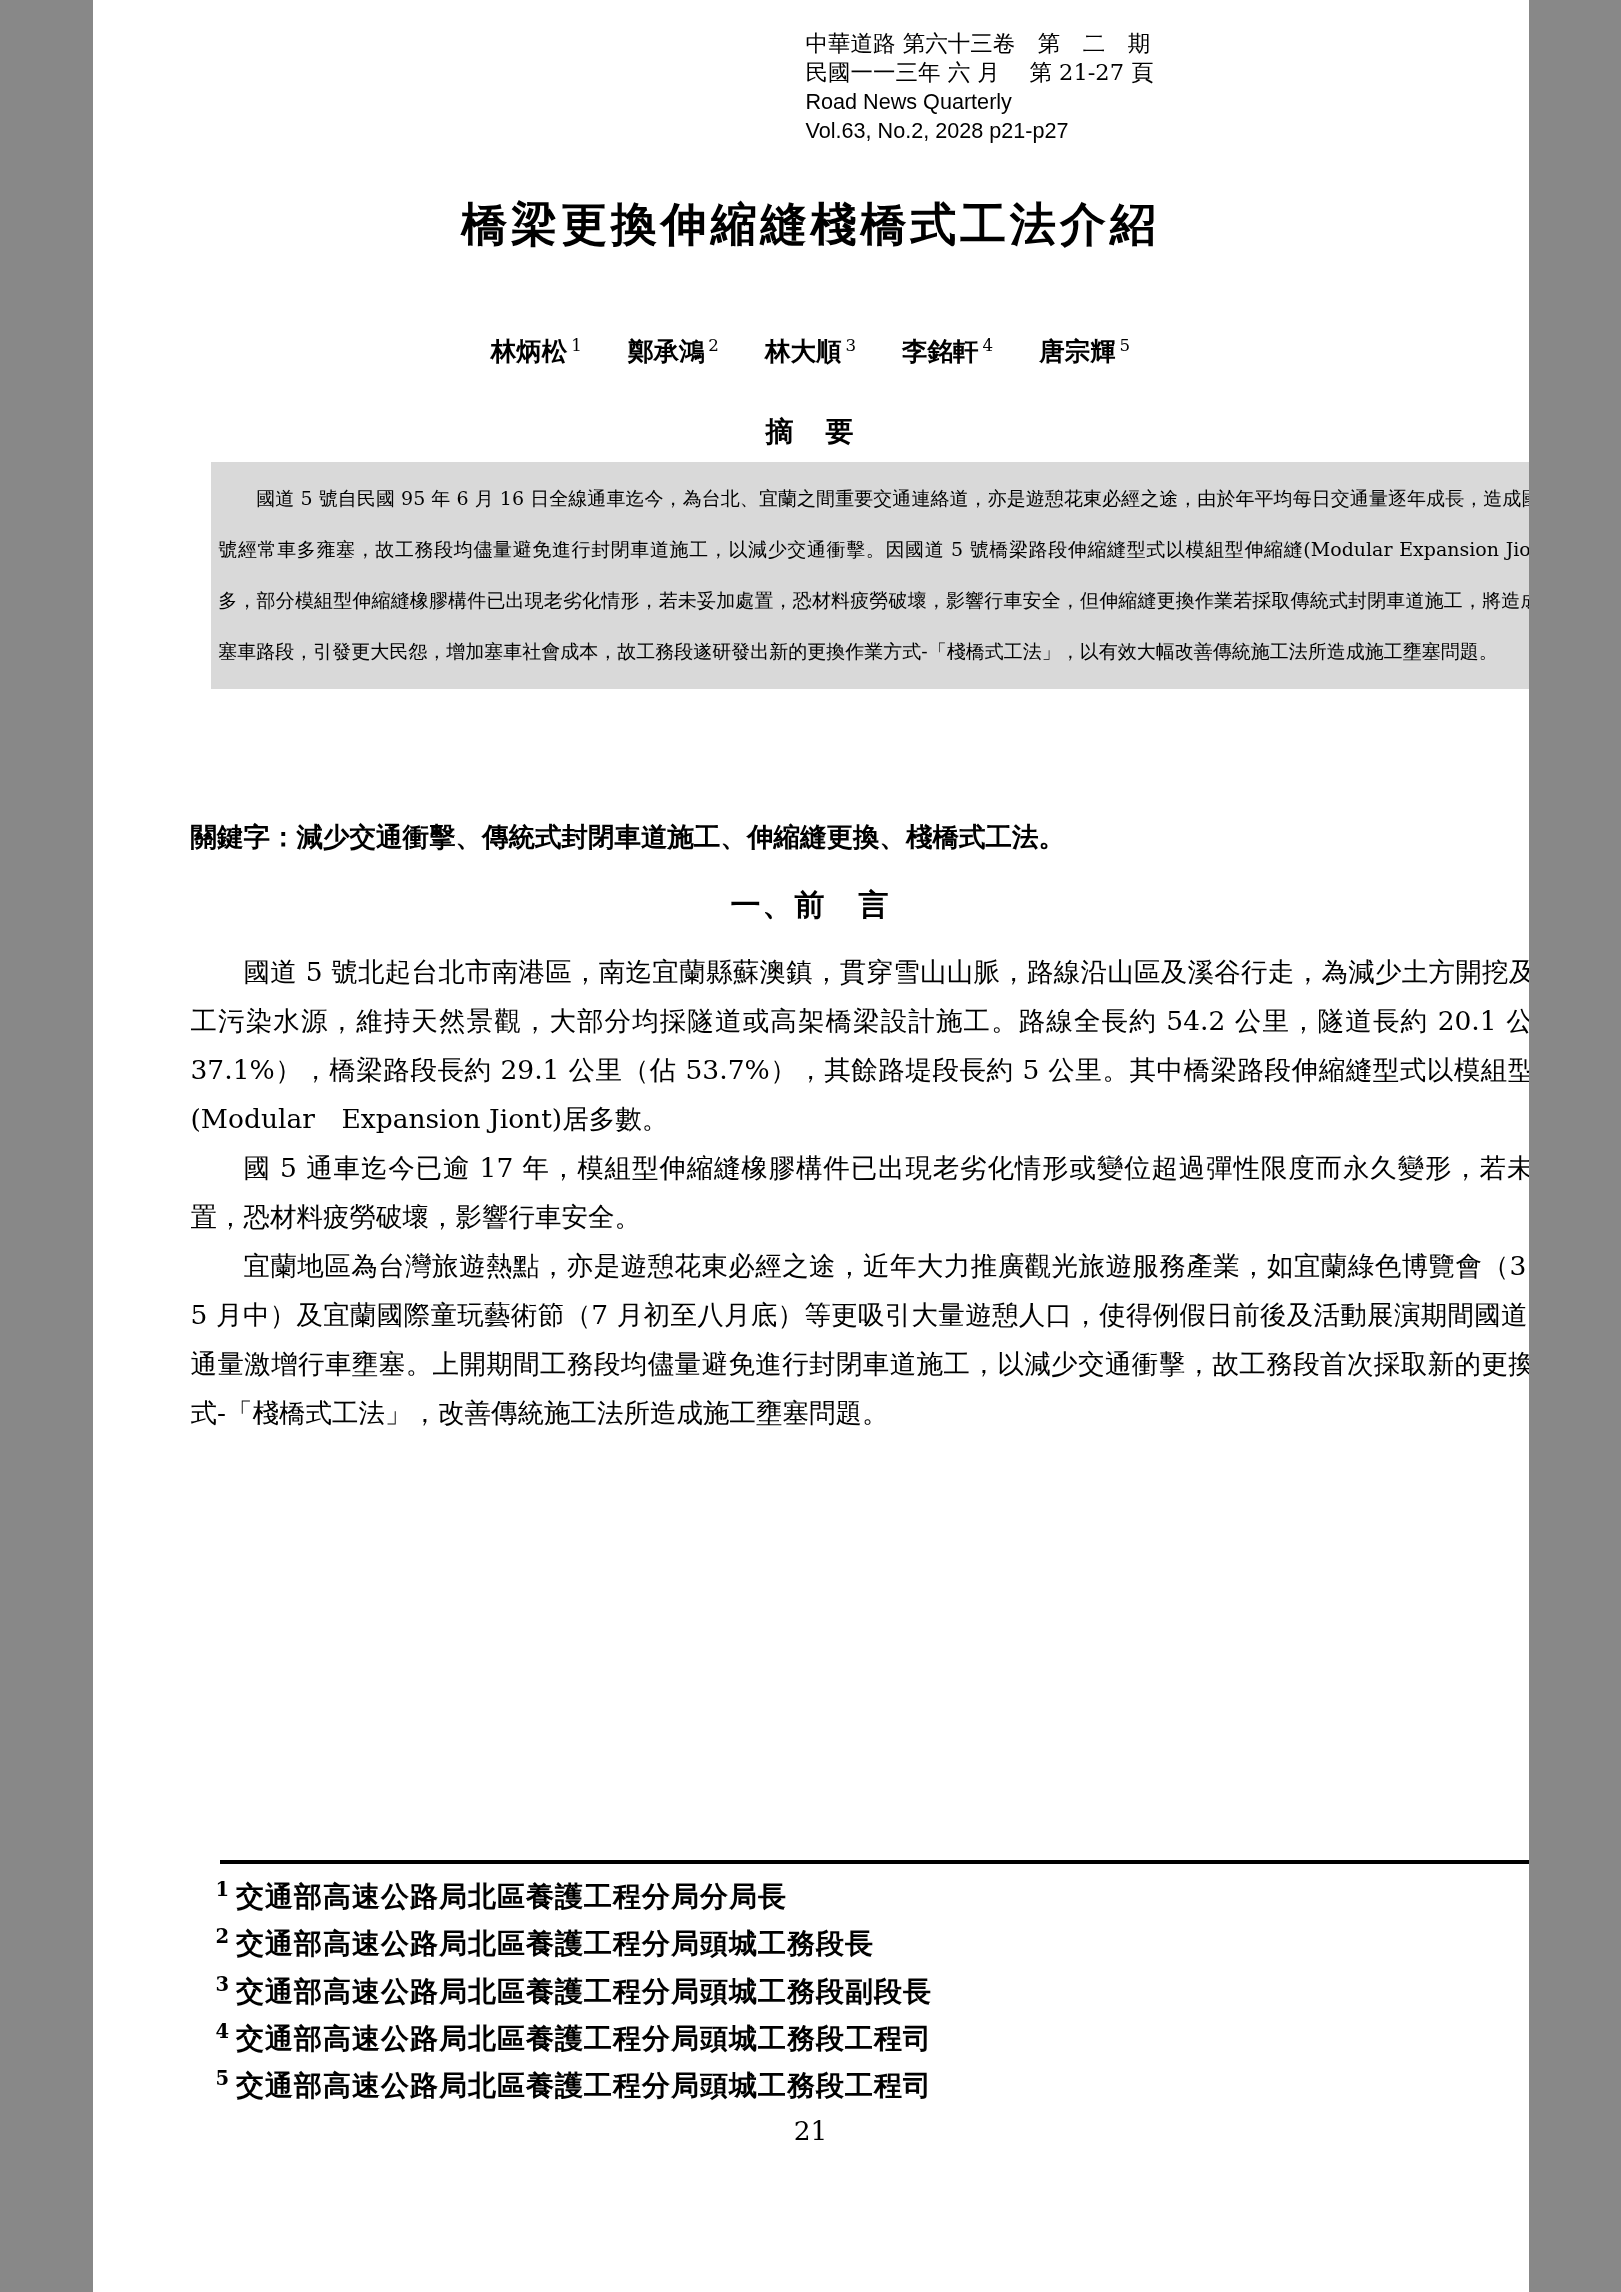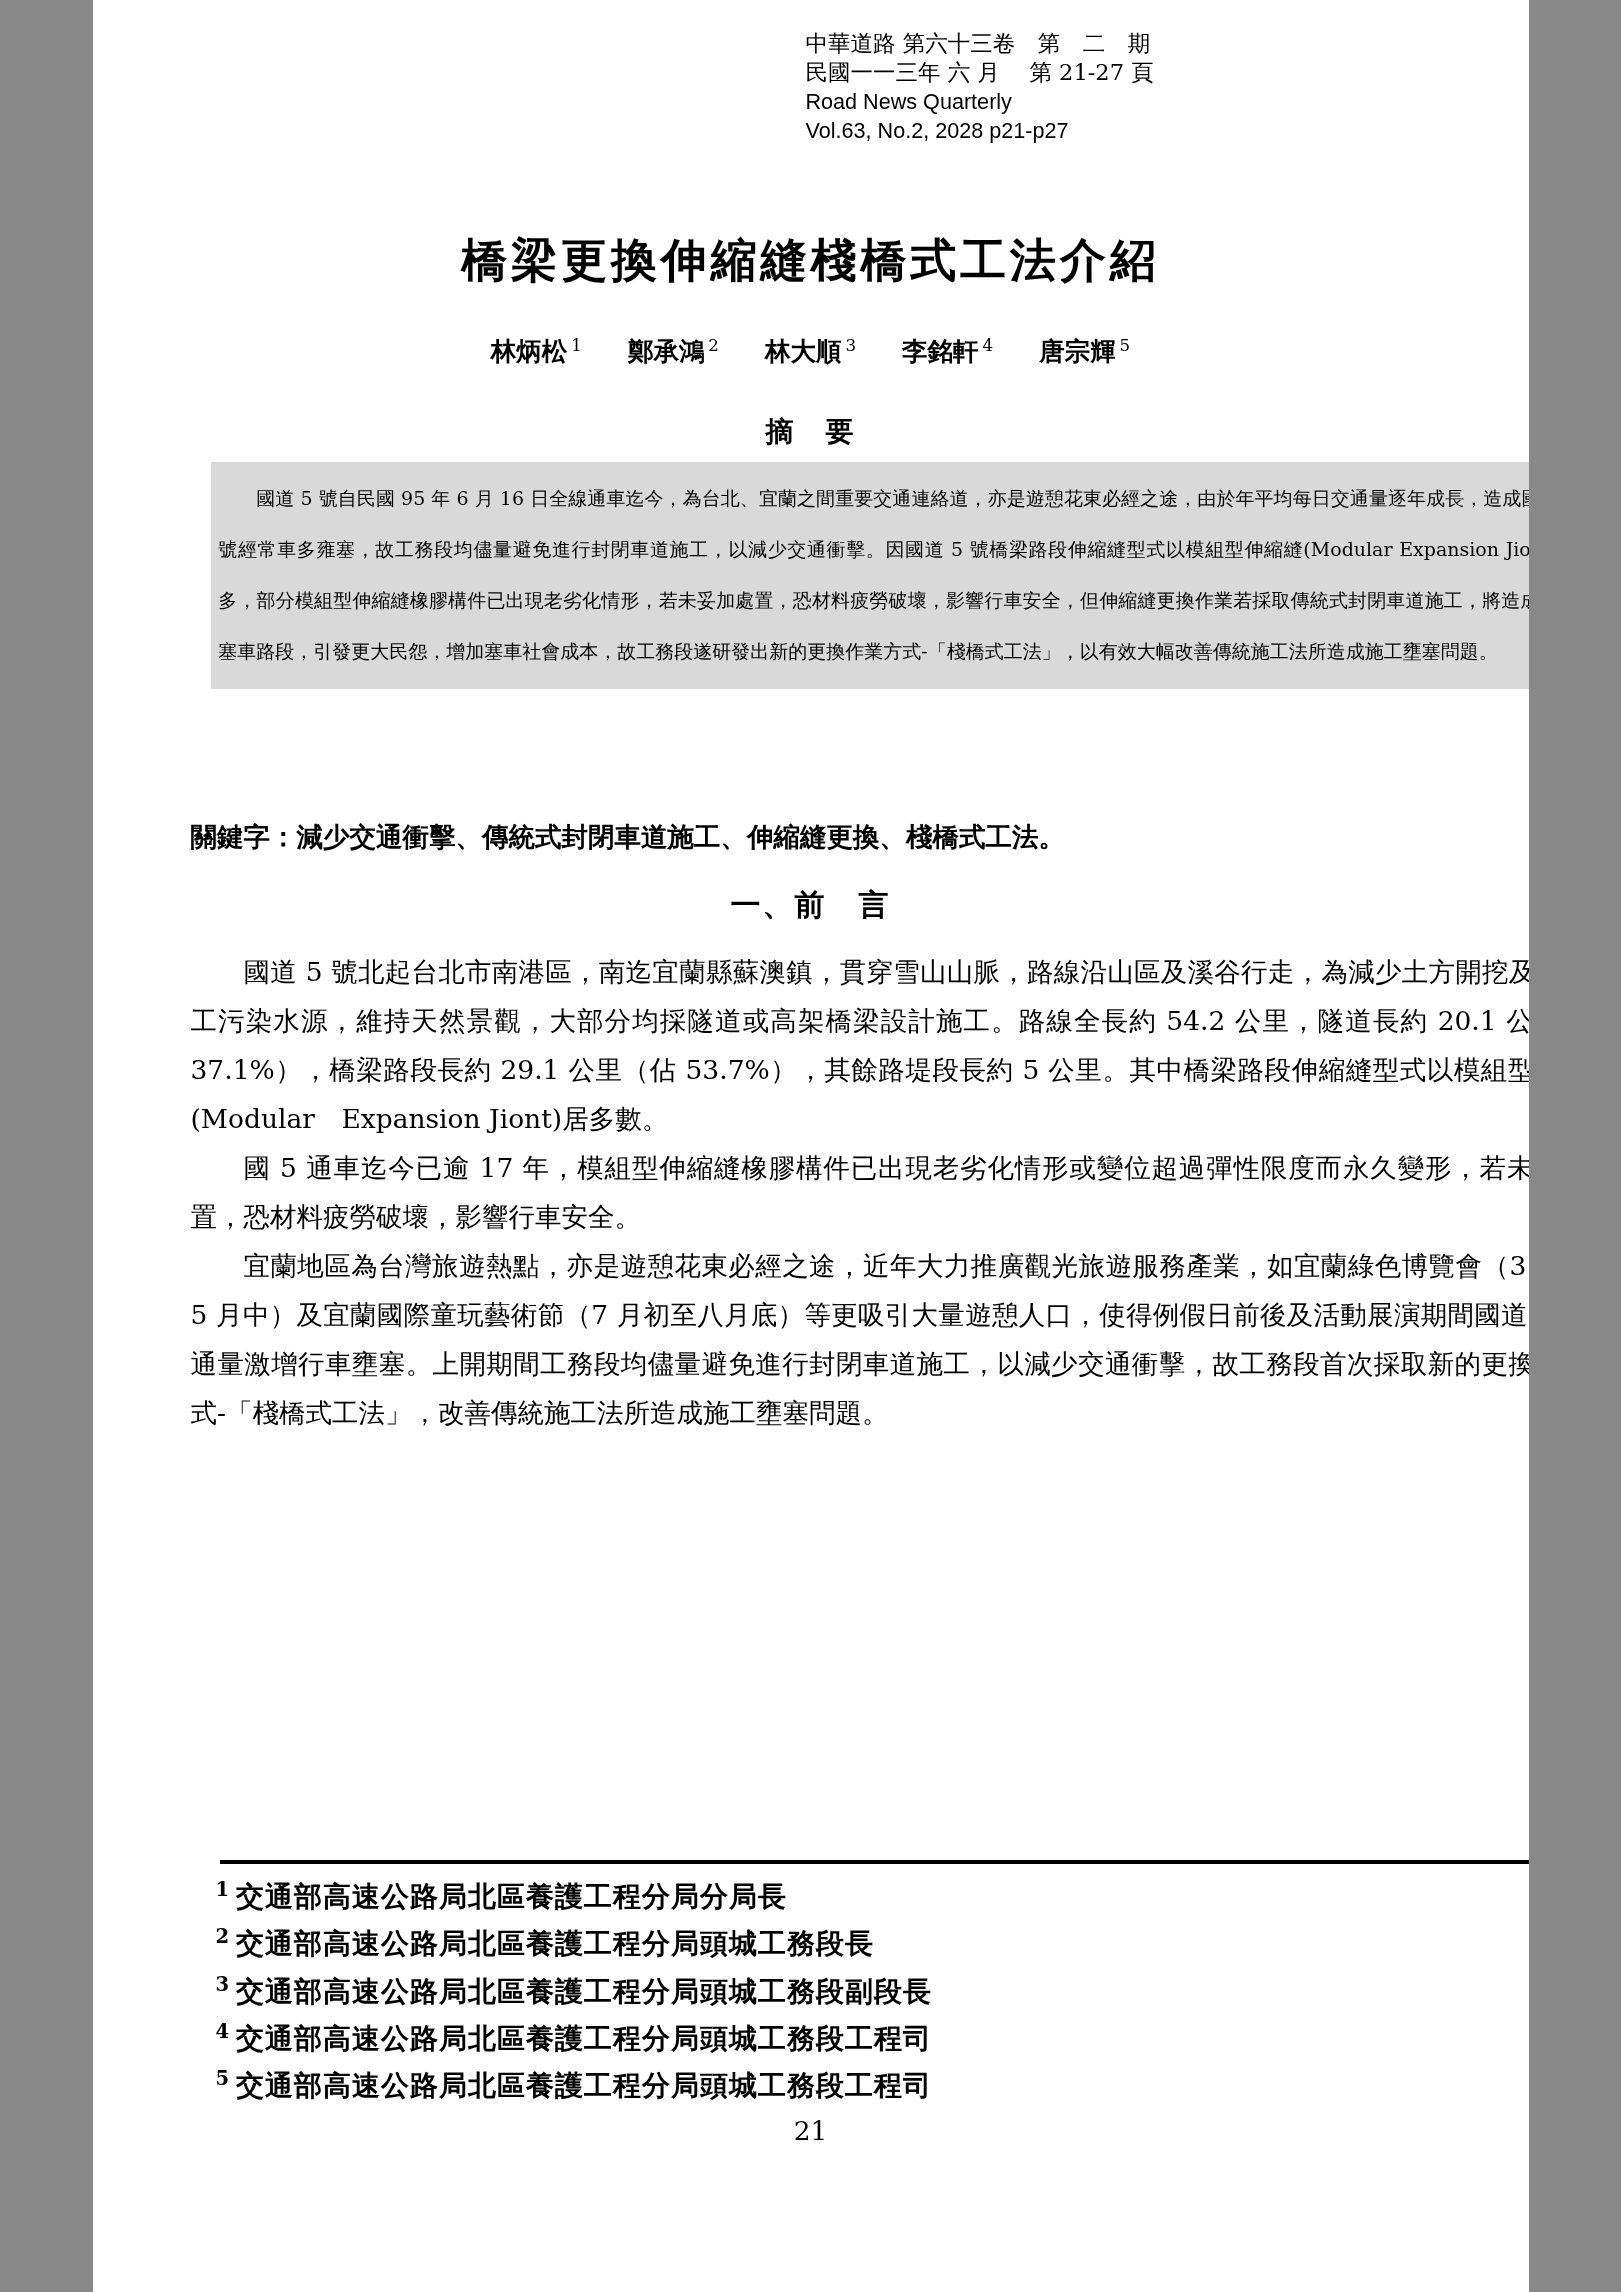--- a/index.html
+++ b/index.html
@@ -23,21 +23,20 @@
   .journal-header .latin {
     font-family:Liberation Sans, sans-serif;
     font-size:21.6px;
   }
   
   .paper-title {
     position:absolute; top:194px; left:0; width:100%;
     text-align:center;
     font-size:46px; font-weight:bold;
     letter-spacing:3.9px;
-    margin-top:36px;
   }
   
   .authors {
     position:absolute; top:310px; left:0; width:100%;
     text-align:center;
     font-size:25.5px; font-weight:bold;margin-top:24px;
   }
   .authors .author { display:inline-block; margin:0 18.6px; }
   .authors sup { font-size:16.7px; font-weight:normal; vertical-align:super; margin-left:3.9px; }
   

